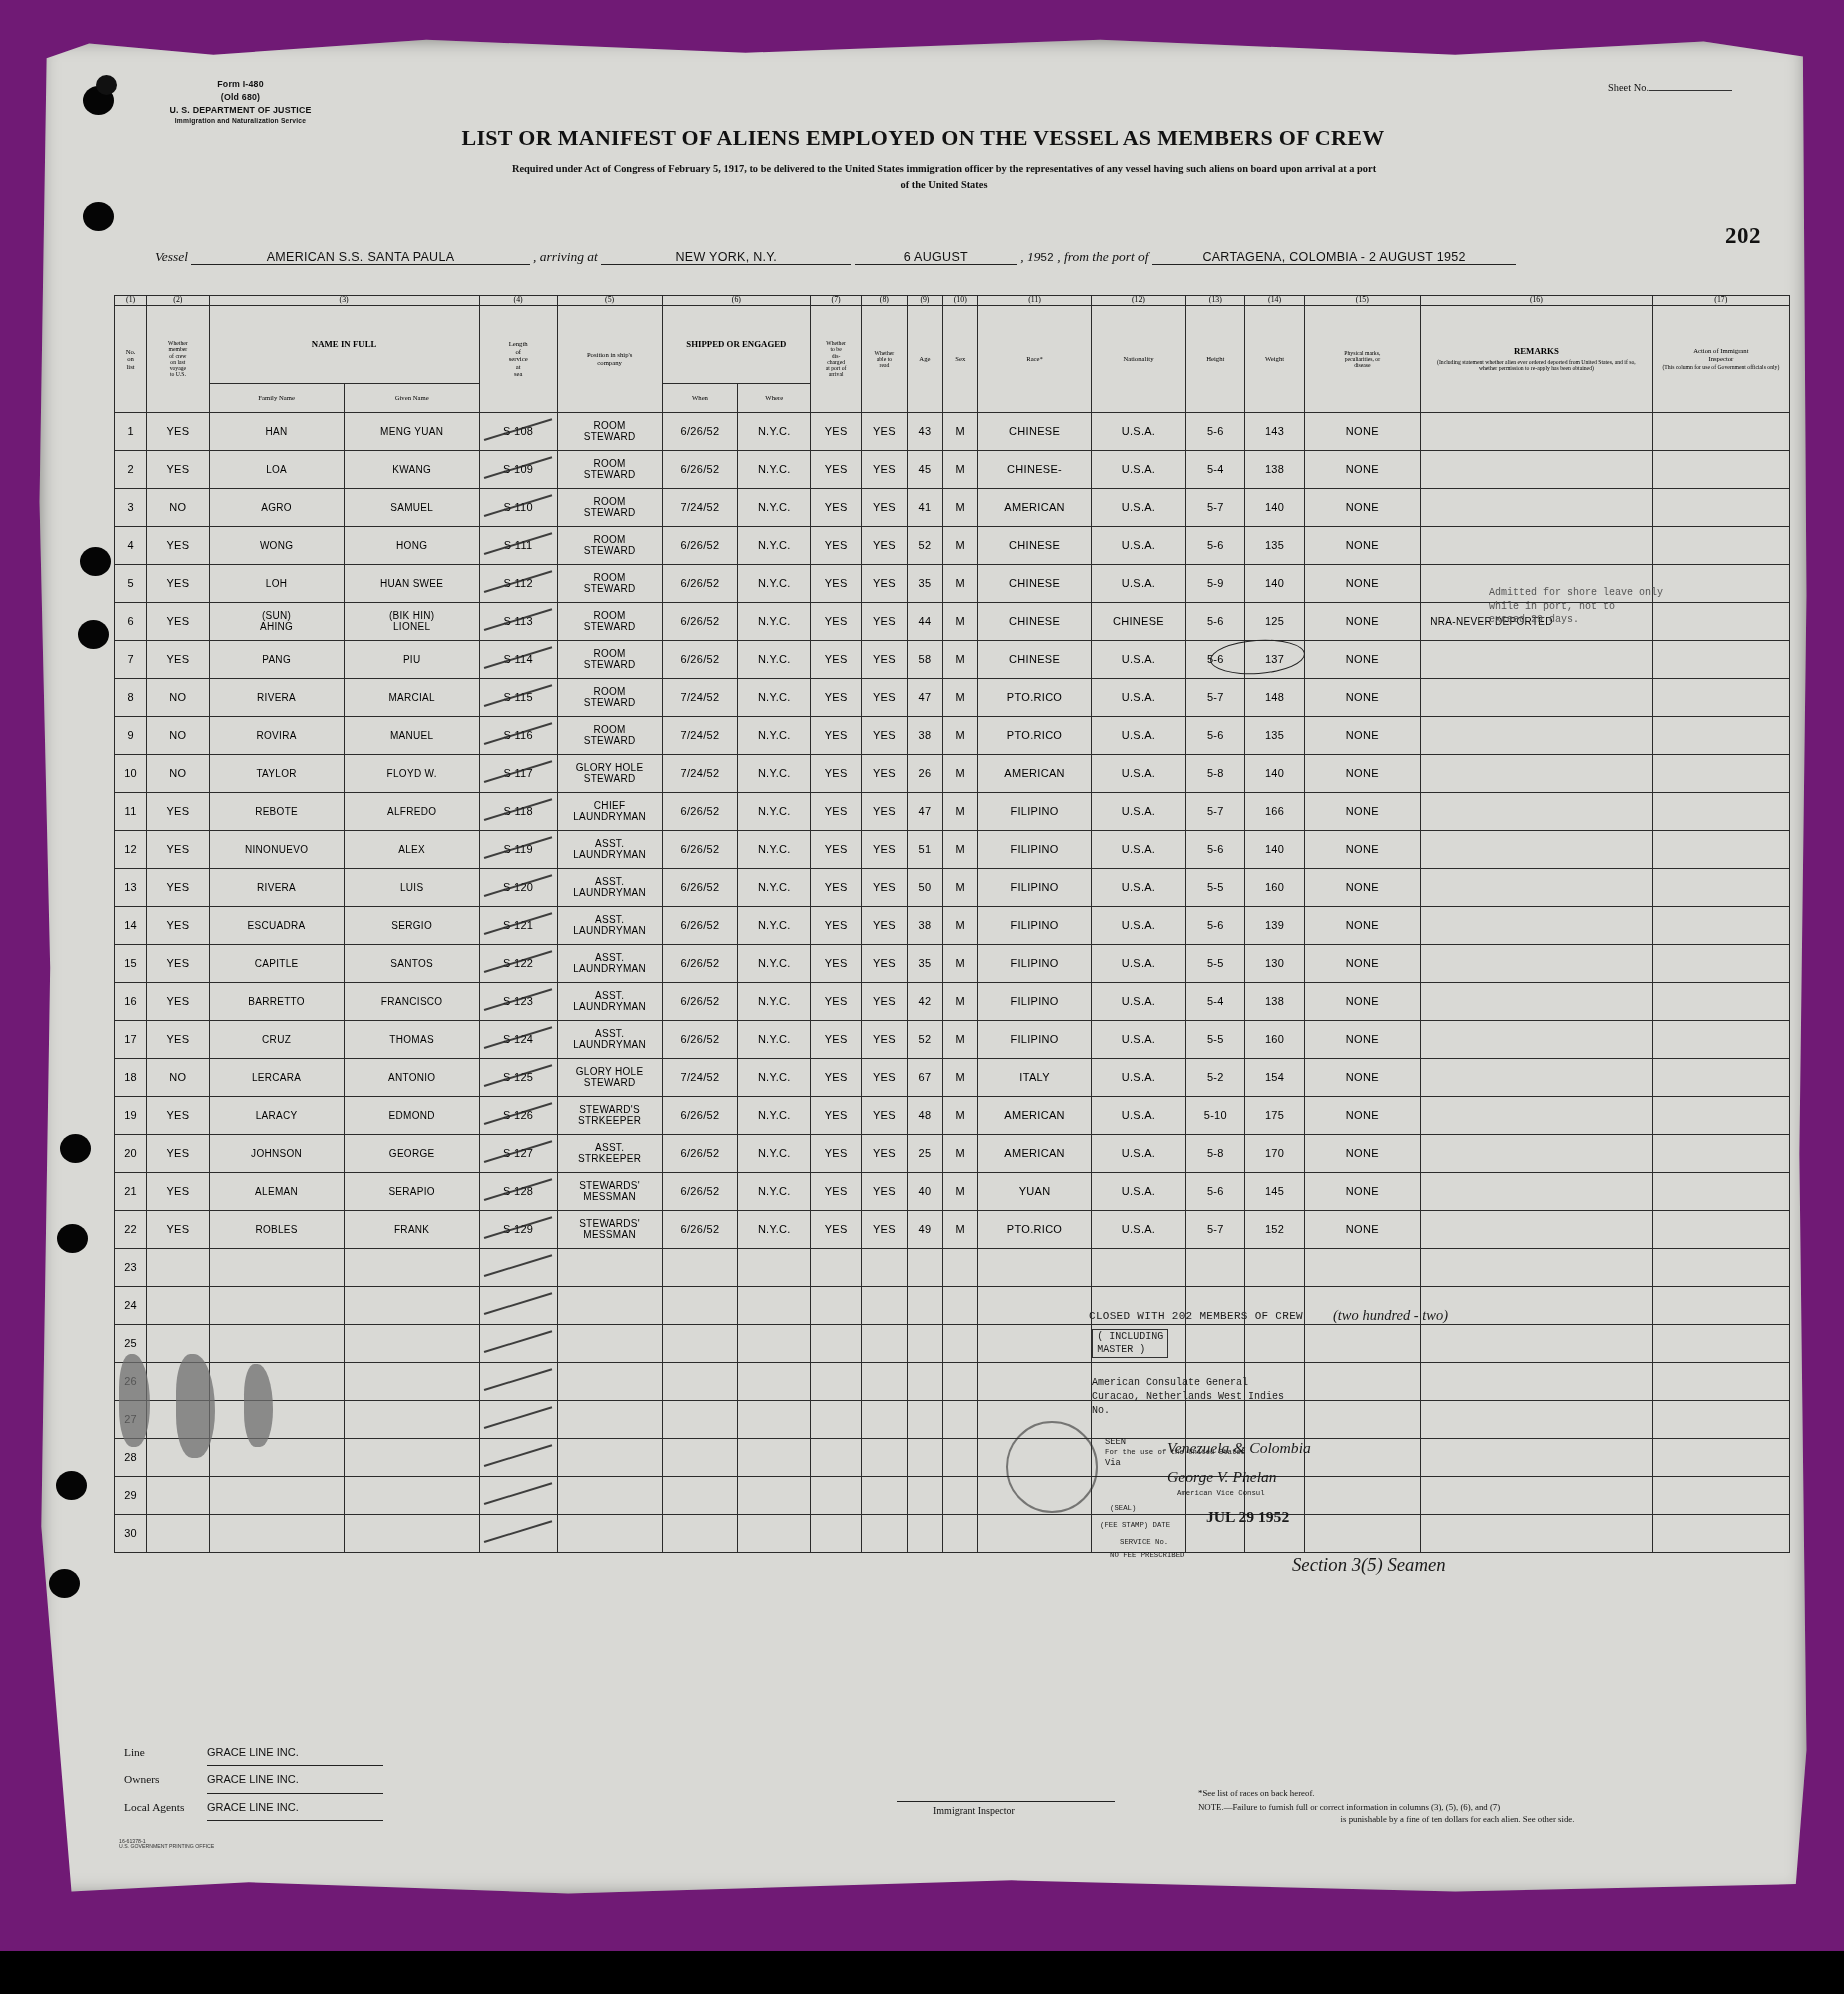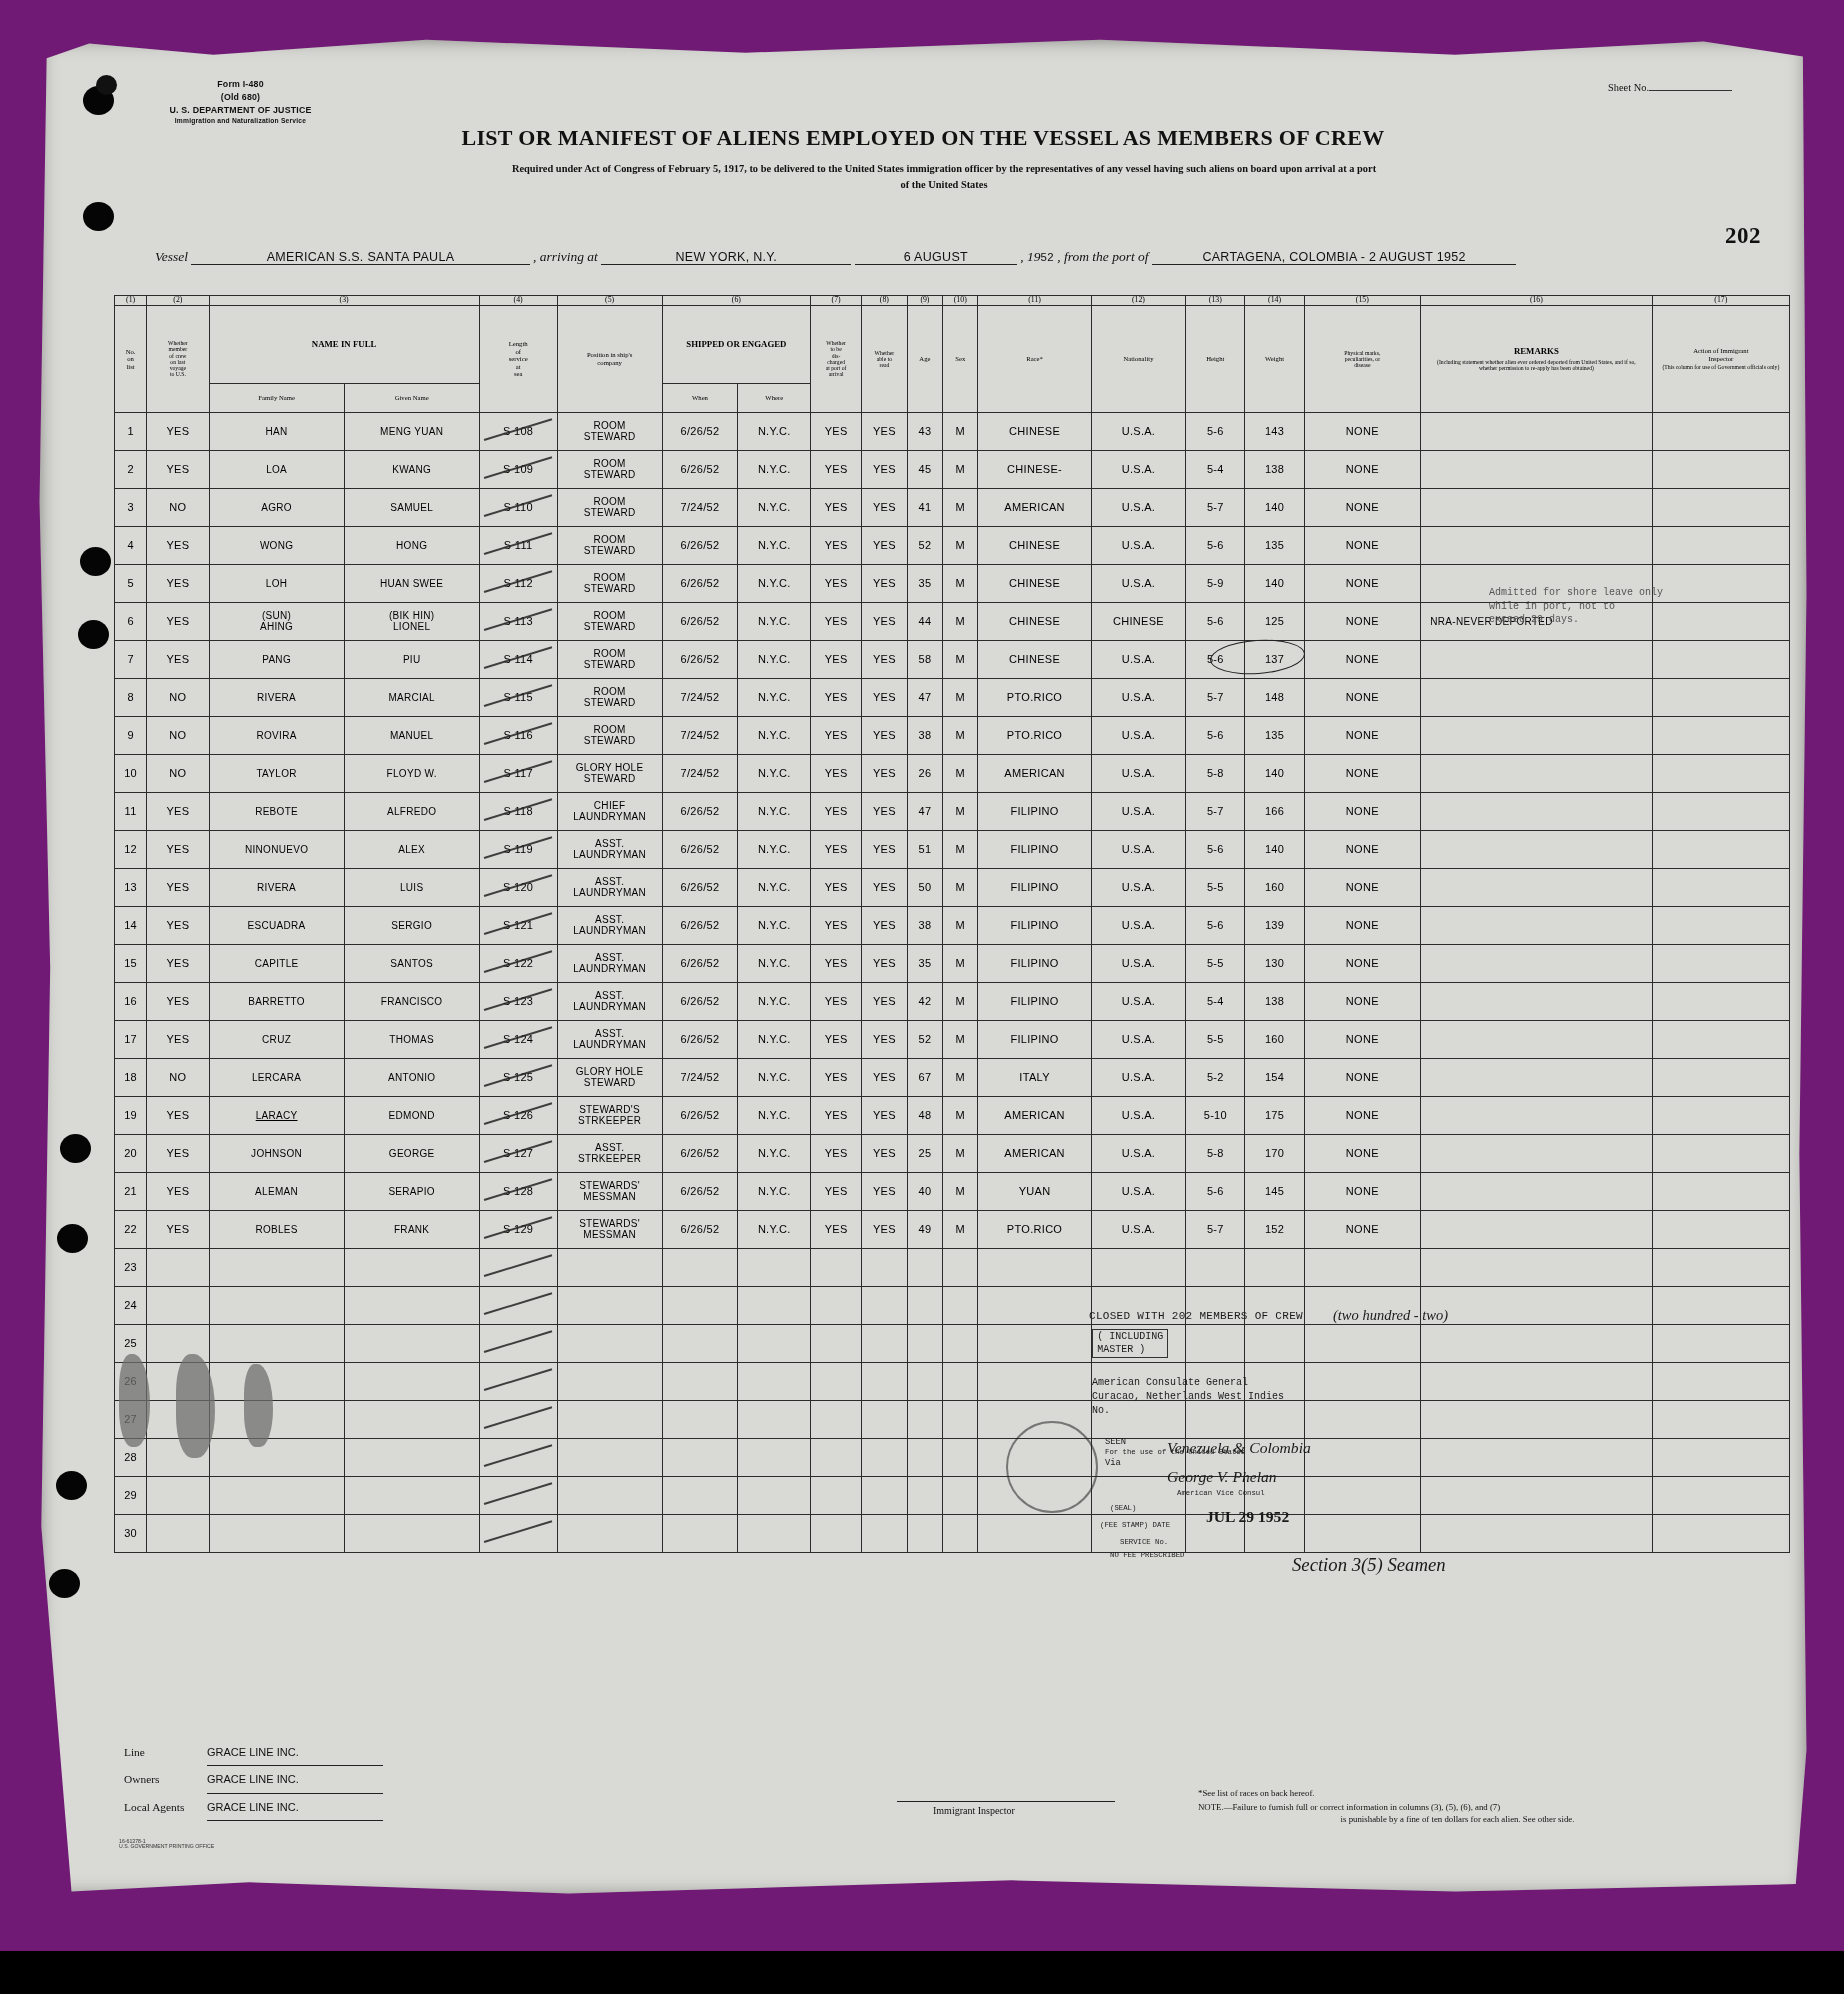--- a/index.html
+++ b/index.html
@@ -585,21 +585,21 @@
             <td>U.S.A.</td>
             <td>5-2</td>
             <td>154</td>
             <td>NONE</td>
             <td class="lefty" style="font-size: 10px;"></td>
             <td></td>
           </tr>
           <tr>
             <td class="rowno">19</td>
             <td>YES</td>
-            <td class="twoline" style="white-space: pre-line; text-decoration: underline;">LARACY</td>
+            <td class="twoline" style="white-space: pre-line;">LARACY</td>
             <td class="twoline" style="white-space: pre-line;">EDMOND</td>
             <td class="slashcell">S 126</td>
             <td class="twoline" style="white-space: pre-line;">STEWARD'S
 STRKEEPER</td>
             <td>6/26/52</td>
             <td>N.Y.C.</td>
             <td>YES</td>
             <td>YES</td>
             <td>48</td>
             <td>M</td>

